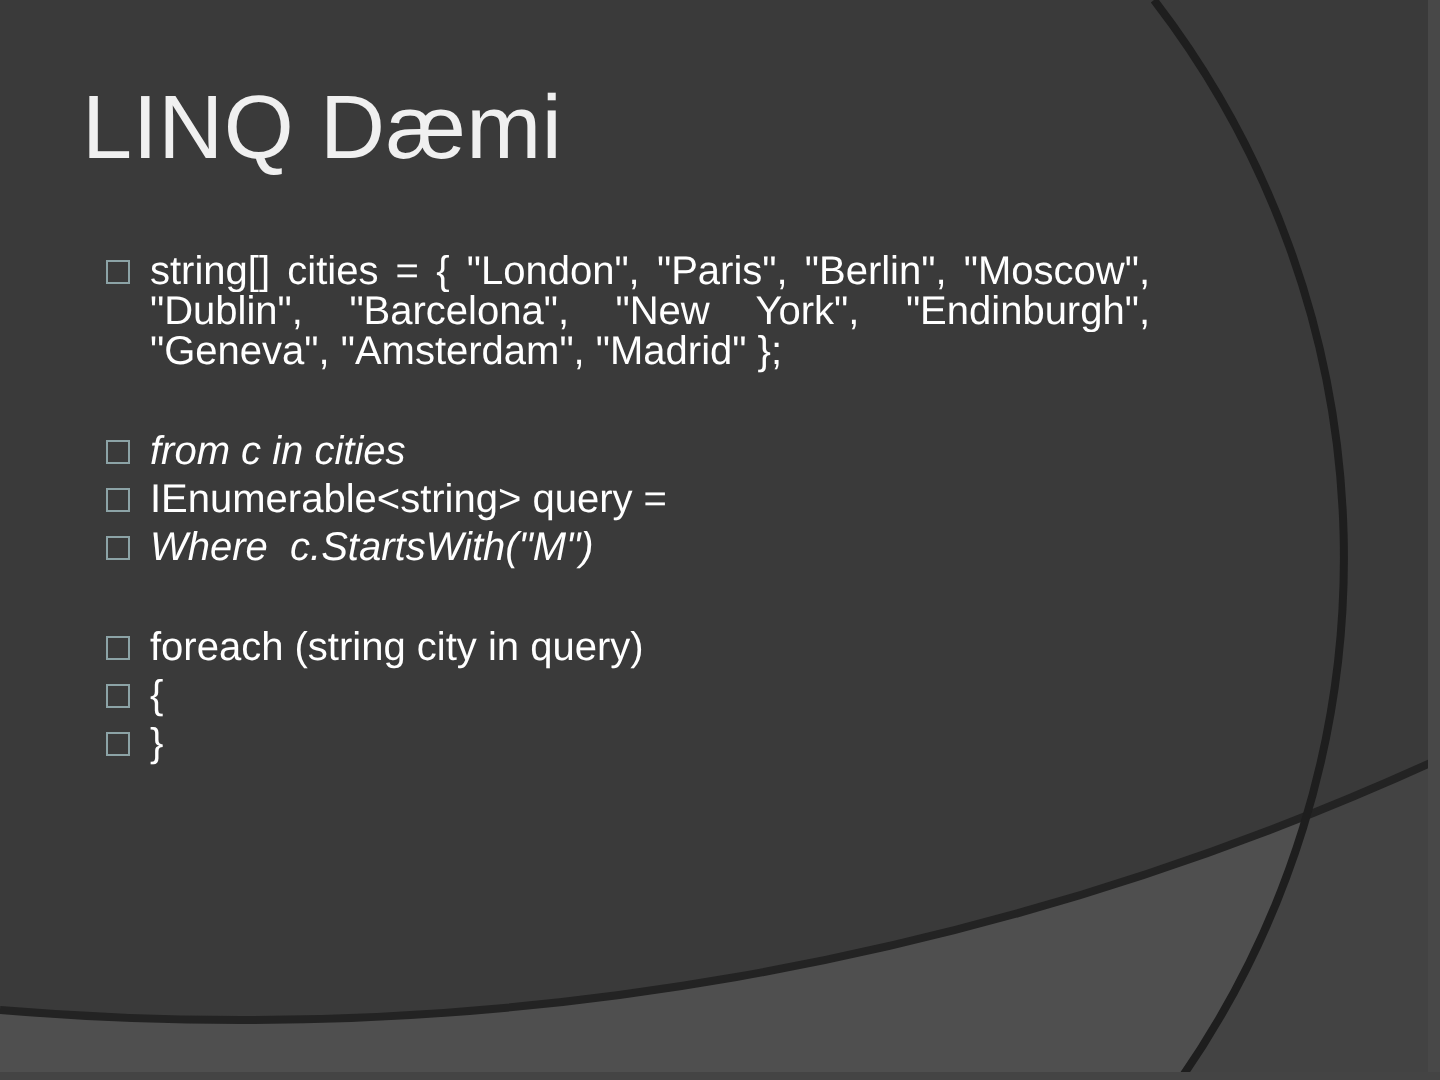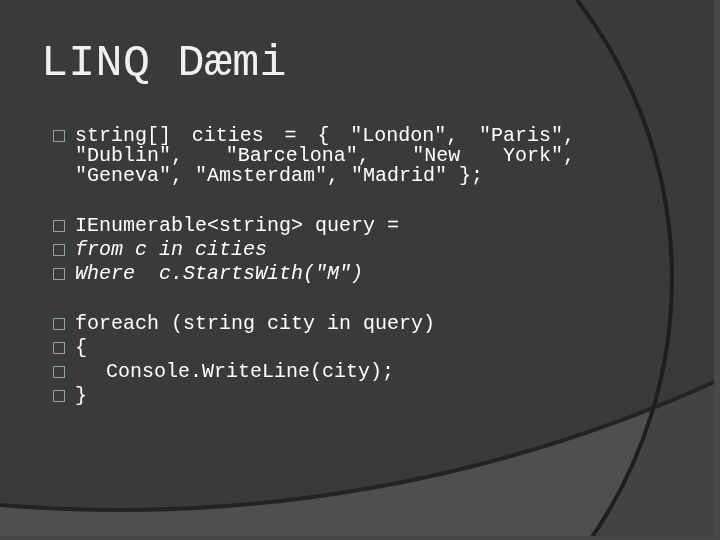--- a/index.html
+++ b/index.html
@@ -2,21 +2,21 @@
 <html><head>
 <meta charset="utf-8">
 <style>
   html, body { margin: 0; padding: 0; background: #202020; }
   .slide {
     position: relative;
     width: 720px;
     height: 540px;
     background: #ec4899;
     overflow: hidden;
-    font-family: Liberation Mono, monospace;
+    font-family: Liberation Sans, sans-serif;
   }
   .bg-svg { position: absolute; left: 0; top: 0; width: 720px; height: 540px; display: block; }
 
   .title {
     position: absolute;
     left: 41px;
     top: 39px;
     font-size: 45px;
     line-height: 1.1;
     font-weight: 400;
@@ -87,45 +87,41 @@
           <div class="jline">string[] cities = { "London", "Paris", "Berlin", "Moscow",</div>
           <div class="jline">"Dublin", "Barcelona", "New York", "Endinburgh",</div>
           <div>"Geneva", "Amsterdam", "Madrid" };</div>
         </div>
       </div>
     </div>
 
     <div class="group">
       <div class="para">
         <span class="bullet"></span>
-        <div class="ptext">IEnumerable&lt;string&gt; query =</div>
+        <div class="ptext italic">from c in cities</div>
       </div>
       <div class="para">
         <span class="bullet"></span>
-        <div class="ptext italic">from c in cities</div>
+        <div class="ptext">IEnumerable&lt;string&gt; query =</div>
       </div>
       <div class="para">
         <span class="bullet"></span>
         <div class="ptext italic pre">Where  c.StartsWith("M")</div>
       </div>
     </div>
 
     <div class="group">
       <div class="para">
         <span class="bullet"></span>
         <div class="ptext">foreach (string city in query)</div>
       </div>
       <div class="para">
         <span class="bullet"></span>
         <div class="ptext">{</div>
       </div>
       <div class="para">
         <span class="bullet"></span>
-        <div class="ptext indent">Console.WriteLine(city);</div>
-      </div>
-      <div class="para">
-        <span class="bullet"></span>
         <div class="ptext">}</div>
       </div>
     </div>
 
   </div>
 </div>
 
 </body></html>

